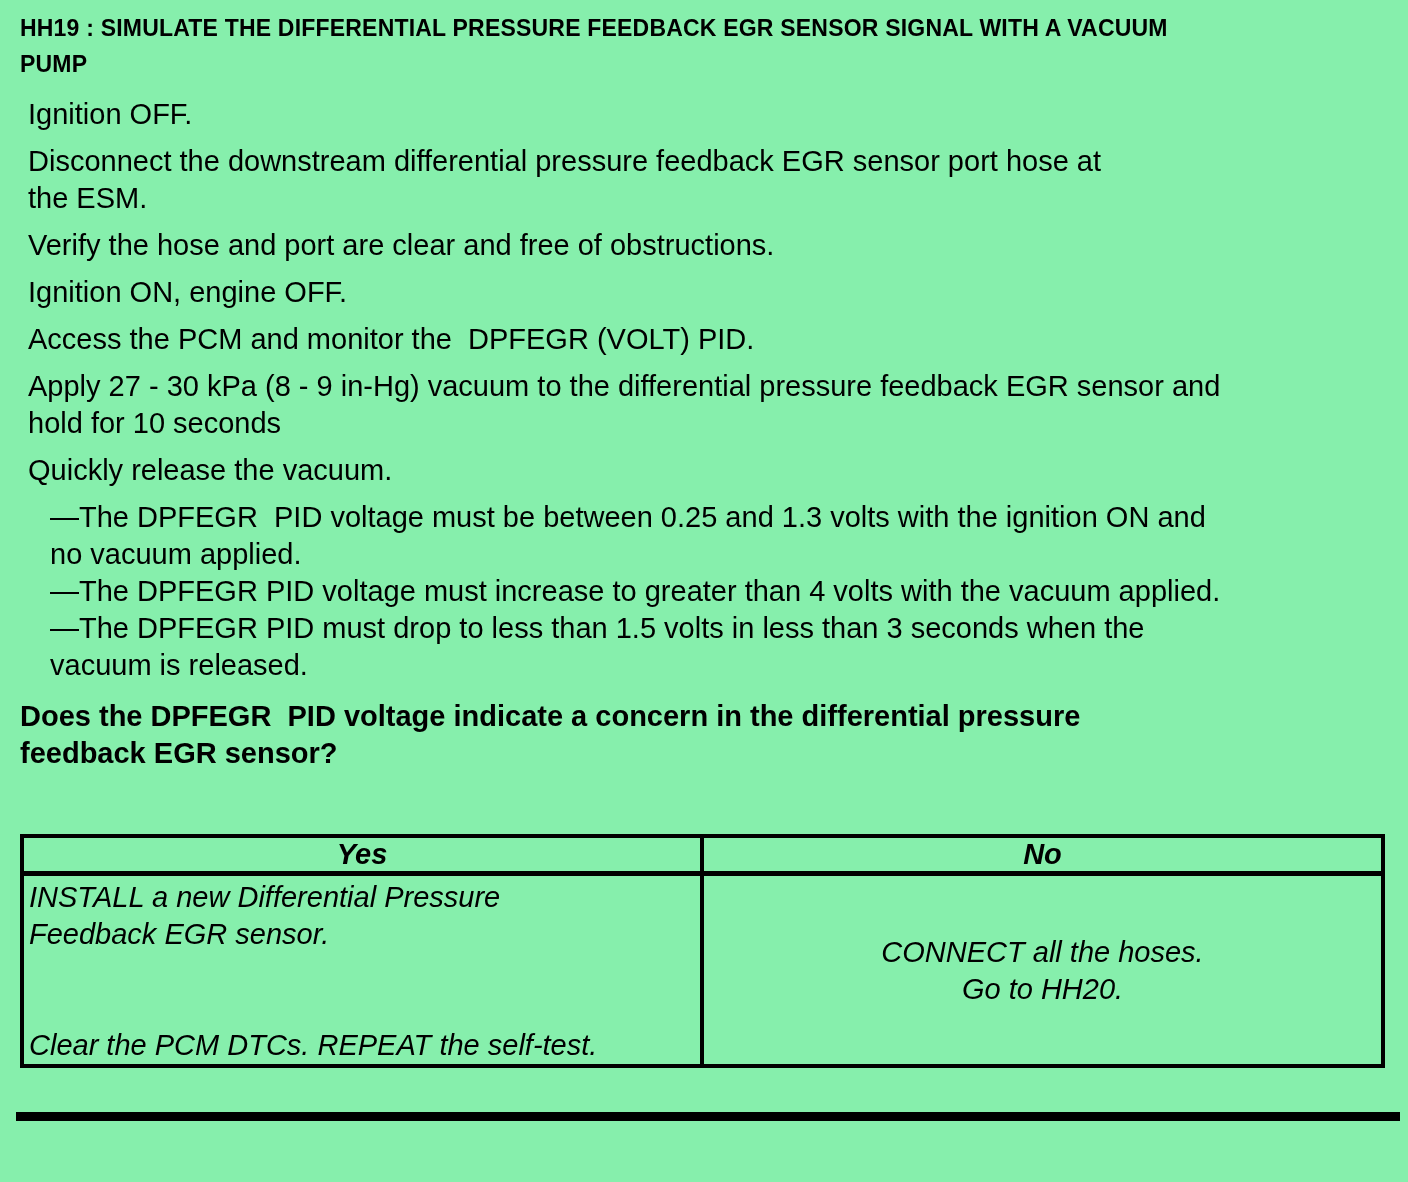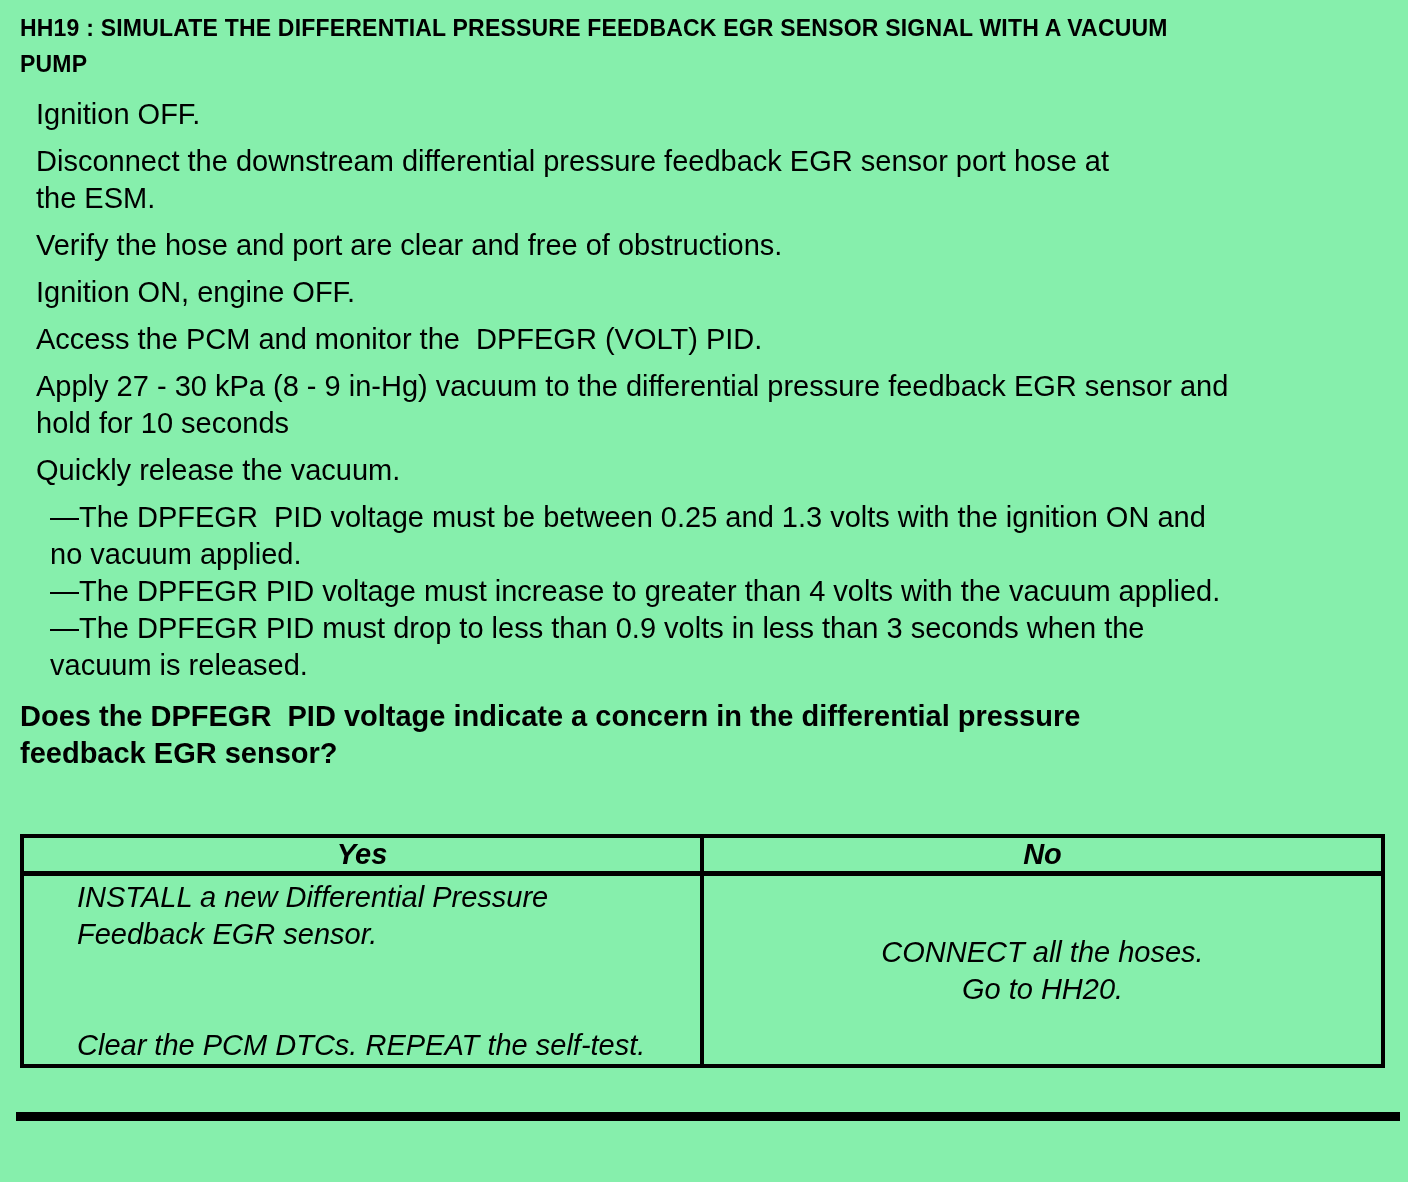--- a/index.html
+++ b/index.html
@@ -23,21 +23,21 @@
     font-weight: bold;
     line-height: 36px;
     margin: 0 0 14px 0;
     white-space: pre;
     letter-spacing: 0.2px;
   }
   .step {
     font-size: 29px;
     font-weight: normal;
     line-height: 37px;
-    margin: 0 0 10px 16px;
+    margin: 0 0 10px 8px;
     white-space: pre;
   }
   .requirements {
     margin: 10px 0 14px 30px;
   }
   .requirement {
     font-size: 29px;
     line-height: 37px;
     margin: 0;
     white-space: pre;
@@ -78,21 +78,20 @@
   .col-no  { width: 681px; }
   .yes-cell-inner {
     box-sizing: border-box;
     height: 188px;
     display: flex;
     flex-direction: column;
     justify-content: space-between;
     padding: 3px 5px 0 5px;
     line-height: 37px;
     white-space: pre;
-    margin-left: 48px;
   }
   .no-cell-inner {
     box-sizing: border-box;
     height: 176px;
     display: flex;
     flex-direction: column;
     justify-content: center;
     align-items: center;
     text-align: center;
     padding-top: 14px;
@@ -122,21 +121,21 @@
   <p class="step">Ignition ON, engine OFF.</p>
   <p class="step">Access the PCM and monitor the  DPFEGR (VOLT) PID.</p>
   <p class="step">Apply 27 - 30 kPa (8 - 9 in-Hg) vacuum to the differential pressure feedback EGR sensor and
 hold for 10 seconds</p>
   <p class="step">Quickly release the vacuum.</p>
 
   <div class="requirements">
     <p class="requirement">—The DPFEGR  PID voltage must be between 0.25 and 1.3 volts with the ignition ON and
 no vacuum applied.</p>
     <p class="requirement">—The DPFEGR PID voltage must increase to greater than 4 volts with the vacuum applied.</p>
-    <p class="requirement">—The DPFEGR PID must drop to less than 0.9 volts in less than 3 seconds when the
+    <p class="requirement">—The DPFEGR PID must drop to less than 1.5 volts in less than 3 seconds when the
 vacuum is released.</p>
   </div>
 
   <p class="question">Does the DPFEGR  PID voltage indicate a concern in the differential pressure
 feedback EGR sensor?</p>
 
   <table class="decision">
     <colgroup>
       <col class="col-yes">
       <col class="col-no">

